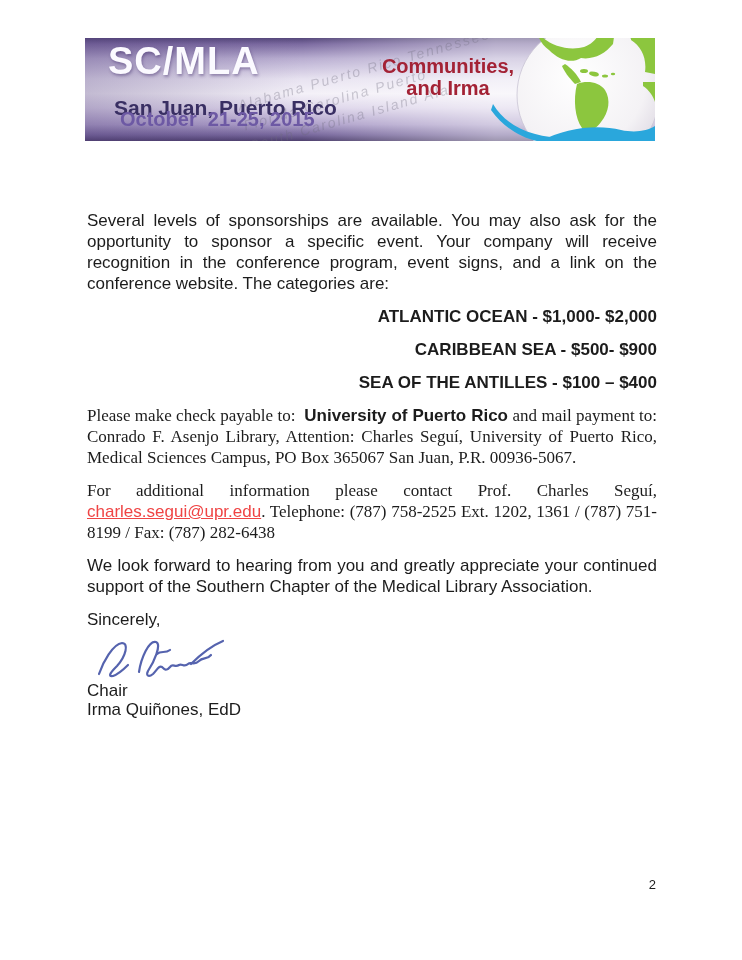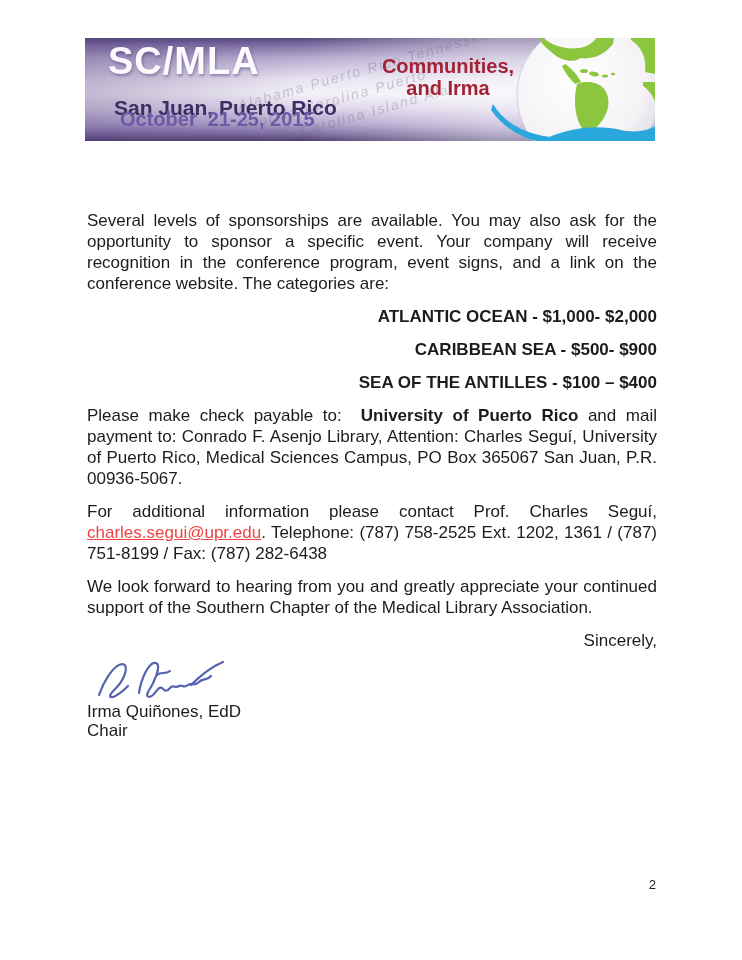--- a/index.html
+++ b/index.html
@@ -43,22 +43,22 @@
   }
   .globe-svg { position:absolute; right:0; top:0; }
 
   
   .letter {
     position:absolute; left:87px; top:210px; width:570px;
     font-size:17px; line-height:21px;
   }
   .letter p { margin:0 0 12px 0; text-align:justify; }
   .letter p.cat { font-weight:bold; text-align:right; }
-  .letter p.signoff { text-align:right; margin-bottom:0; }
-  .seg-pre, .seg-post { white-space:pre-wrap; }
+  .letter p.signoff { text-align:left; margin-bottom:0; }
+  .seg-pre, .seg-post { white-space:pre-wrap;font-family:Liberation Serif, serif; }
   a.email-link { color:#ef4444; text-decoration:underline; cursor:pointer; }
 
   .signature-wrap { margin:4px 0 0 6px; height:48px; }
   .signer { line-height:18.5px; text-align:left; }
 
   .page-number {
     position:absolute; right:86px; top:877px;
     font-size:13px; color:#1c1c1c;
   }
 </style>
@@ -132,19 +132,19 @@
         <g fill="none" stroke="#5563ae" stroke-width="2.2" stroke-linecap="round" stroke-linejoin="round">
           <path d="M6,40 C10,28 20,10 29,9 C36,9 33,22 24,32 C18,38 14,43 20,42 C26,40 31,35 35,31"></path>
           <path d="M46,38 C48,24 56,6 63,8 C69,10 61,28 55,37 C53,41 55,44 60,40 C64,36 66,31 69,33 C71,35 73,38 77,33 C80,29 82,34 86,31 C89,29 91,34 95,30 C98,27 101,32 106,27 C110,23 114,26 118,21"></path>
           <path d="M98,30 C106,22 118,12 130,7"></path>
           <path d="M64,20 C68,16 72,20 77,16"></path>
         </g>
       </svg>
     </div>
 
     <div class="signer">
+      <div>Chair</div>
       <div>Irma Quiñones, EdD</div>
-      <div>Chair</div>
     </div>
   </div>
 
   <div class="page-number">2</div>
 </div>
 
 </body></html>

